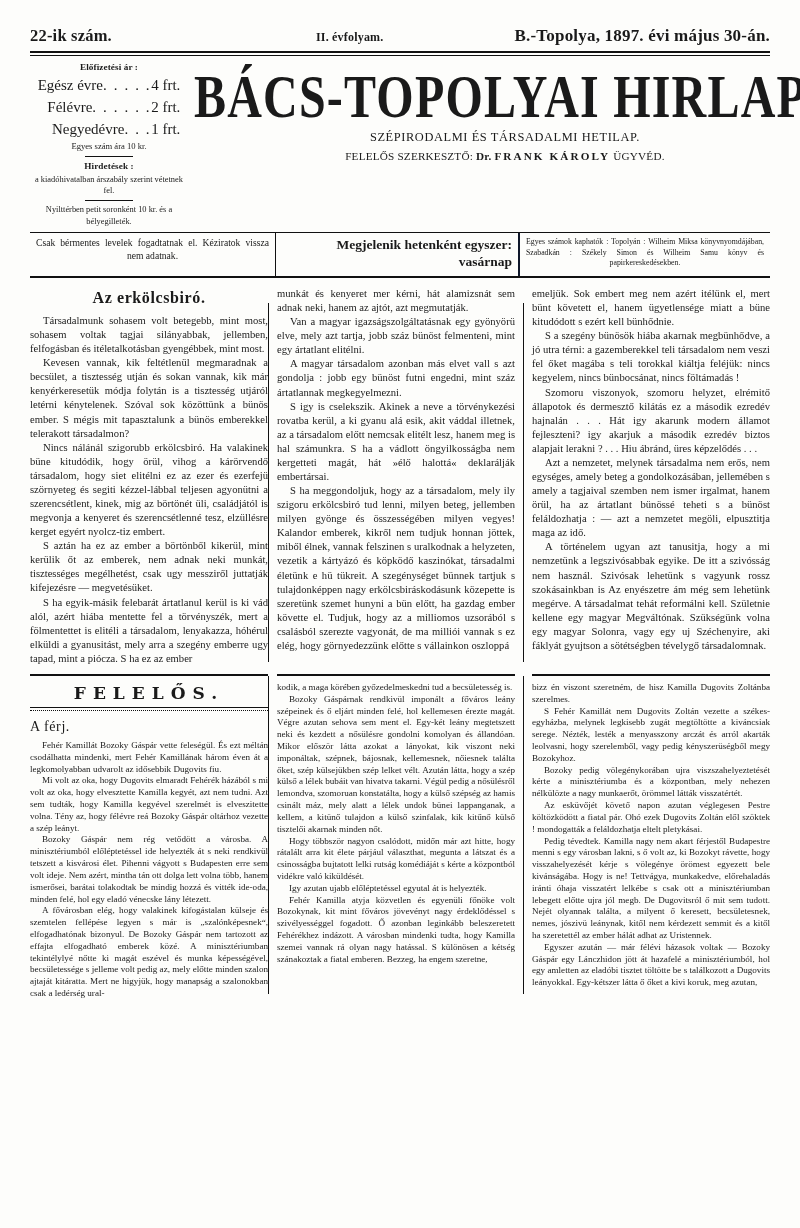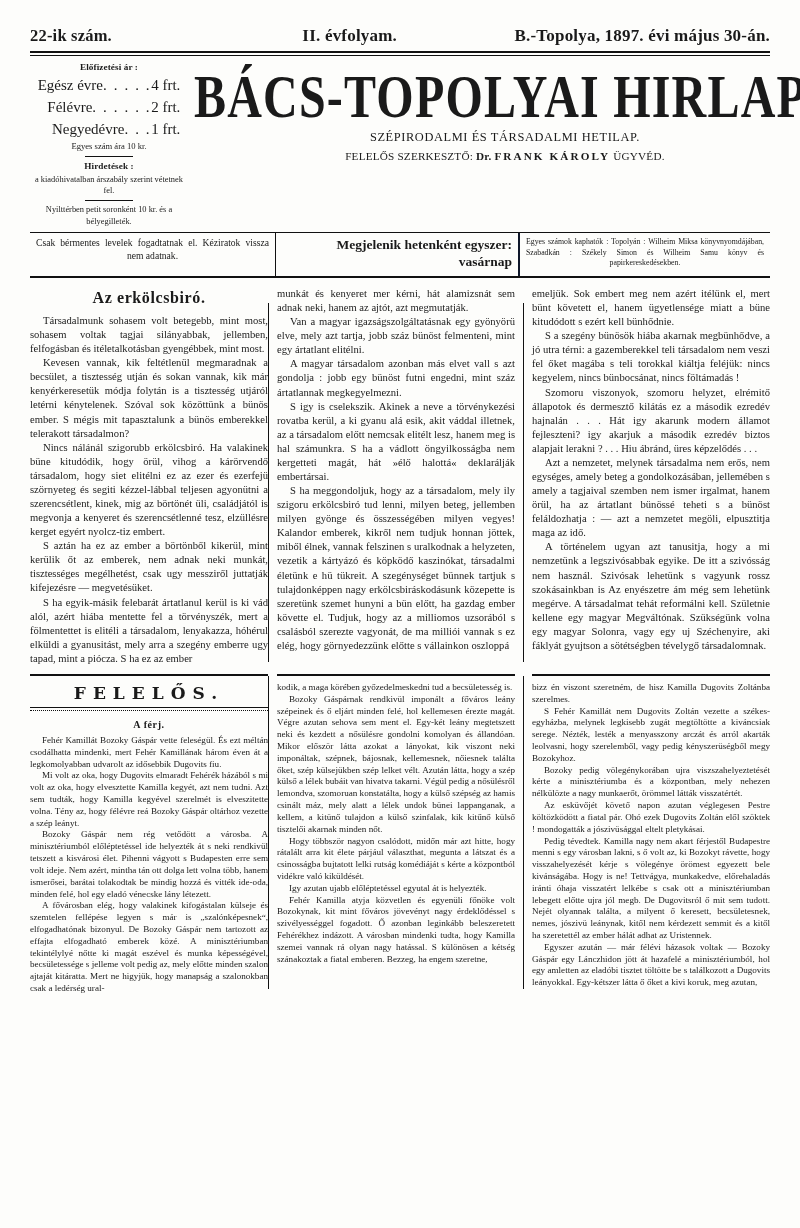--- a/index.html
+++ b/index.html
@@ -33,21 +33,21 @@
   .issueline {
     display: flex;
     align-items: baseline;
     justify-content: space-between;
     font-size: 16.5px;
     font-weight: bold;
     letter-spacing: 0.2px;
     padding-bottom: 5px;
   }
   .issueline .num { flex: 0 0 auto; }
-  .issueline .vol { flex: 0 0 auto; margin-left: 73px; font-size: 17px; }
+  .issueline .vol { flex: 0 0 auto; margin-left: 73px; font-size: 12px; }
   .issueline .date { flex: 0 0 auto; font-size: 17px; }
 
   .rule-thick {
     border-top: 2.2px solid #111;
     margin: 0 0 0 0;
   }
 
   
   .masthead {
     display: flex;
@@ -209,23 +209,23 @@
     letter-spacing: 7px;
     padding: 7px 0 4px 0;
     font-family: "DejaVu Serif", "Liberation Serif", serif;
   }
   .tarcza-rule-bot {
     border-top: 1.6px solid #111;
     border-bottom: 1.2px dotted #111;
     height: 2px;
   }
   h2.story-title {
-    font-size: 10px;
-    font-weight: bold;
-    text-align: center;
+    font-size: 14px;
+    font-weight: normal;
+    text-align: left;
     margin: 8px 0 5px 0;
     letter-spacing: 0.6px;
   }
   p.feu {
     font-size: 9.1px;
     line-height: 1.3;
     margin: 0;
     text-align: justify;
     text-indent: 12px;
     hyphens: auto;
@@ -355,21 +355,21 @@
           <p class="feu">Igy azutan ujabb előléptetéssel egyutal át is helyezték.</p>
           <p class="feu">Fehér Kamilla atyja közvetlen és egyenüli főnöke volt Bozokynak, kit mint főváros jövevényt nagy érdeklődéssel s szivélyességgel fogadott. Ő azonban leginkább beleszeretett Fehérékhez indázott. A városban mindenki tudta, hogy Kamilla szemei vannak rá olyan nagy hatással. S különösen a kétség szánakoztak a fiatal emberen. Bezzeg, ha engem szeretne,</p>
         </div>
 
         <div class="feu-col right">
           <div class="tarcza-rule-top"></div>
           <div class="spacer6"></div>
           <p class="feu cont">bizz én viszont szeretném, de hisz Kamilla Dugovits Zoltánba szerelmes.</p>
           <p class="feu">S Fehér Kamillát nem Dugovits Zoltán vezette a székes-egyházba, melynek legkisebb zugát megtöltötte a kiváncsiak serege. Nézték, lesték a menyasszony arczát és arról akarták leolvasni, hogy szerelemből, vagy pedig kényszerüségből megy Bozokyhoz.</p>
           <p class="feu">Bozoky pedig völegénykorában ujra viszszahelyeztetését kérte a minisztériumba és a központban, mely nehezen nélkülözte a nagy munkaerőt, örömmel látták visszatértét.</p>
-          <p class="feu">Az esküvőjét követő napon azutan véglegesen Pestre költözködött a fiatal pár. Ohó ezek Dugovits Zoltán elől szöktek ! mondogatták a jószivüsággal eltelt pletykásai.</p>
+          <p class="feu">Az esküvőjét követő napon azutan véglegesen Pestre költözködött a fiatal pár. Ohó ezek Dugovits Zoltán elől szöktek ! mondogatták a feláldozhatja eltelt pletykásai.</p>
           <p class="feu">Pedig tévedtek. Kamilla nagy nem akart férjestől Budapestre menni s egy városban lakni, s ő volt az, ki Bozokyt rávette, hogy visszahelyezését kérje s völegénye örömest egyezett bele kivánságába. Hogy is ne! Tettvágya, munkakedve, előrehaladás iránti óhaja visszatért lelkébe s csak ott a minisztériumban lebegett előtte ujra jól megb. De Dugovitsról ő mit sem tudott. Nejét olyannak találta, a milyent ő keresett, becsületesnek, nemes, jószivü leánynak, kitől nem kérdezett semmit és a kitől ha szeretettél az ember hálát adhat az Uristennek.</p>
           <p class="feu">Egyszer azután — már félévi házasok voltak — Bozoky Gáspár egy Lánczhidon jött át hazafelé a minisztériumból, hol egy amletten az eladóbi tisztet töltötte be s találkozott a Dugovits leányokkal. Egy-kétszer látta ő őket a kivi koruk, meg azutan,</p>
         </div>
       </div>
     </div>
 
   </div>
 </div>
 
 </body></html>

